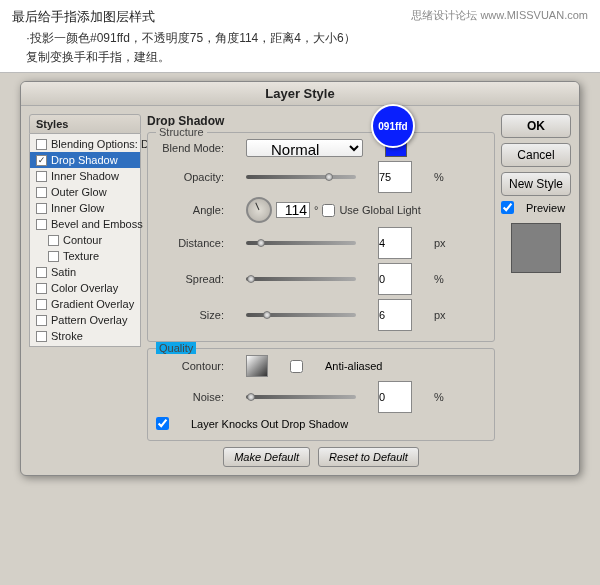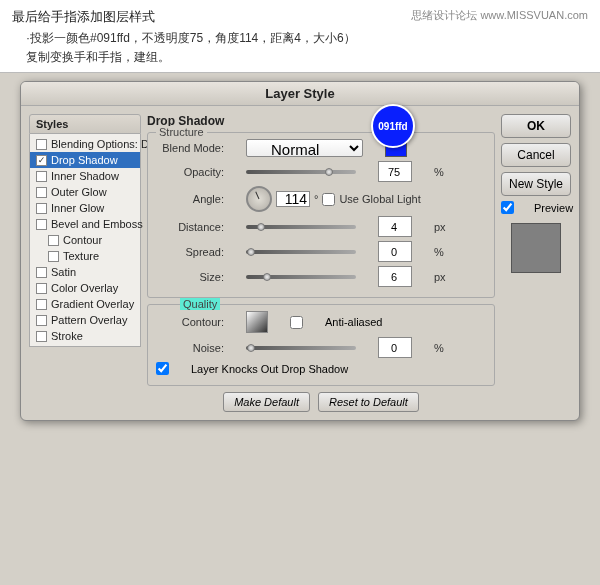--- a/index.html
+++ b/index.html
@@ -205,24 +205,24 @@
       width: 8px;
       height: 8px;
       background: radial-gradient(circle, #eee, #999);
       border: 1px solid #777;
       border-radius: 50%;
       position: absolute;
       top: -2px;
     }
     .num-input {
       width: 34px;
-      height: 21px;
+      height: 32px;
       border: 1px solid #888;
       background: white;
-      text-align: center;
+      text-align: left;
       font-size: 11px;
       padding-right: 2px;
     }
     .unit-label {
       font-size: 11px;
       color: #333;
     }
 
     
     .angle-container {
@@ -269,25 +269,24 @@
       border-radius: 3px;
       padding: 6px 8px;
       margin-bottom: 6px;
       position: relative;
       background: #d4d0c8;
     }
     .quality-label {
       position: absolute;
       top: -7px;
       left: 8px;
-      background: #5eead4;
+      background: #0ea5e9;
       padding: 0 3px;
       font-size: 11px;
       color: #444;
-      margin-left: 24px;
     }
 
     .contour-preview {
       width: 22px;
       height: 22px;
       background: linear-gradient(135deg, #fff 0%, #333 100%);
       border: 1px solid #888;
       flex-shrink: 0;
     }
 
@@ -341,21 +340,21 @@
       font-size: 12px;
       background: linear-gradient(to bottom, #eee, #d0ccc5);
       border: 1px solid #888;
       border-radius: 4px;
       cursor: pointer;
       text-align: center;
     }
     .preview-checkbox-row {
       display: flex;
       align-items: center;
-      gap: 20px;
+      gap: 12px;
       font-size: 11px;
     }
     .preview-swatch {
       width: 50px;
       height: 50px;
       background: #808080;
       border: 1px solid #555;
       margin-top: 4px;
       align-self: center;
     }

